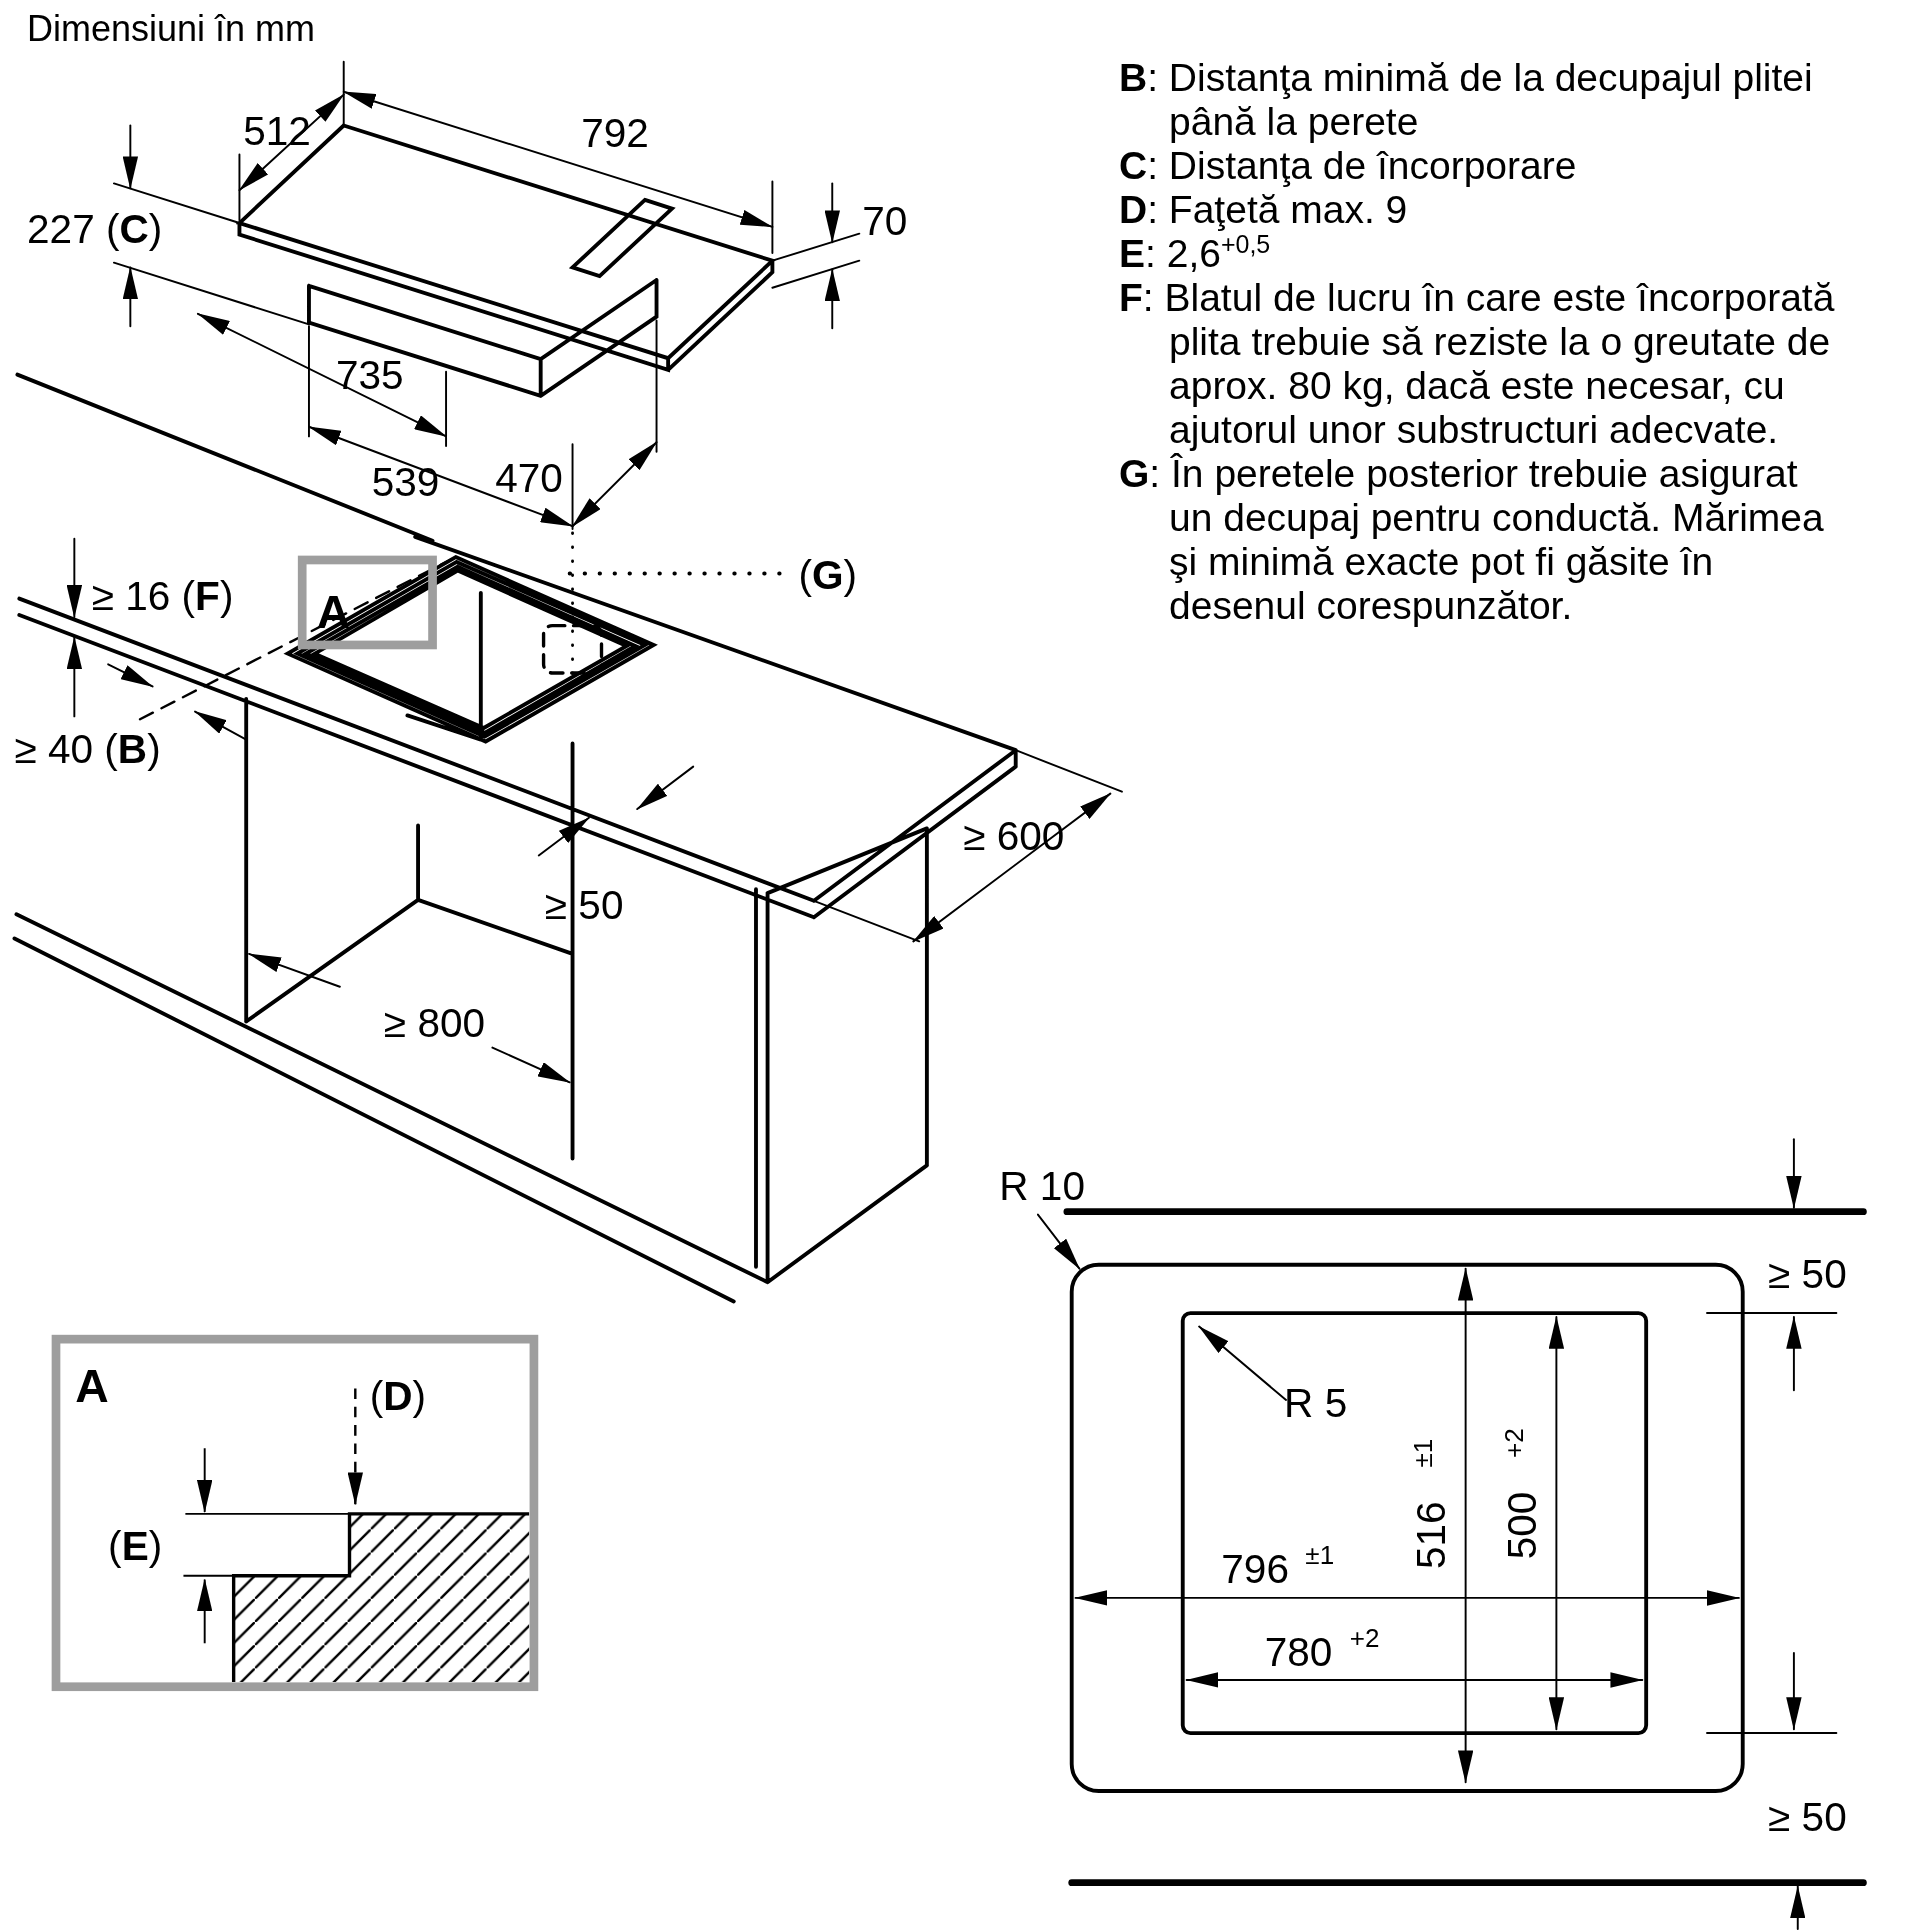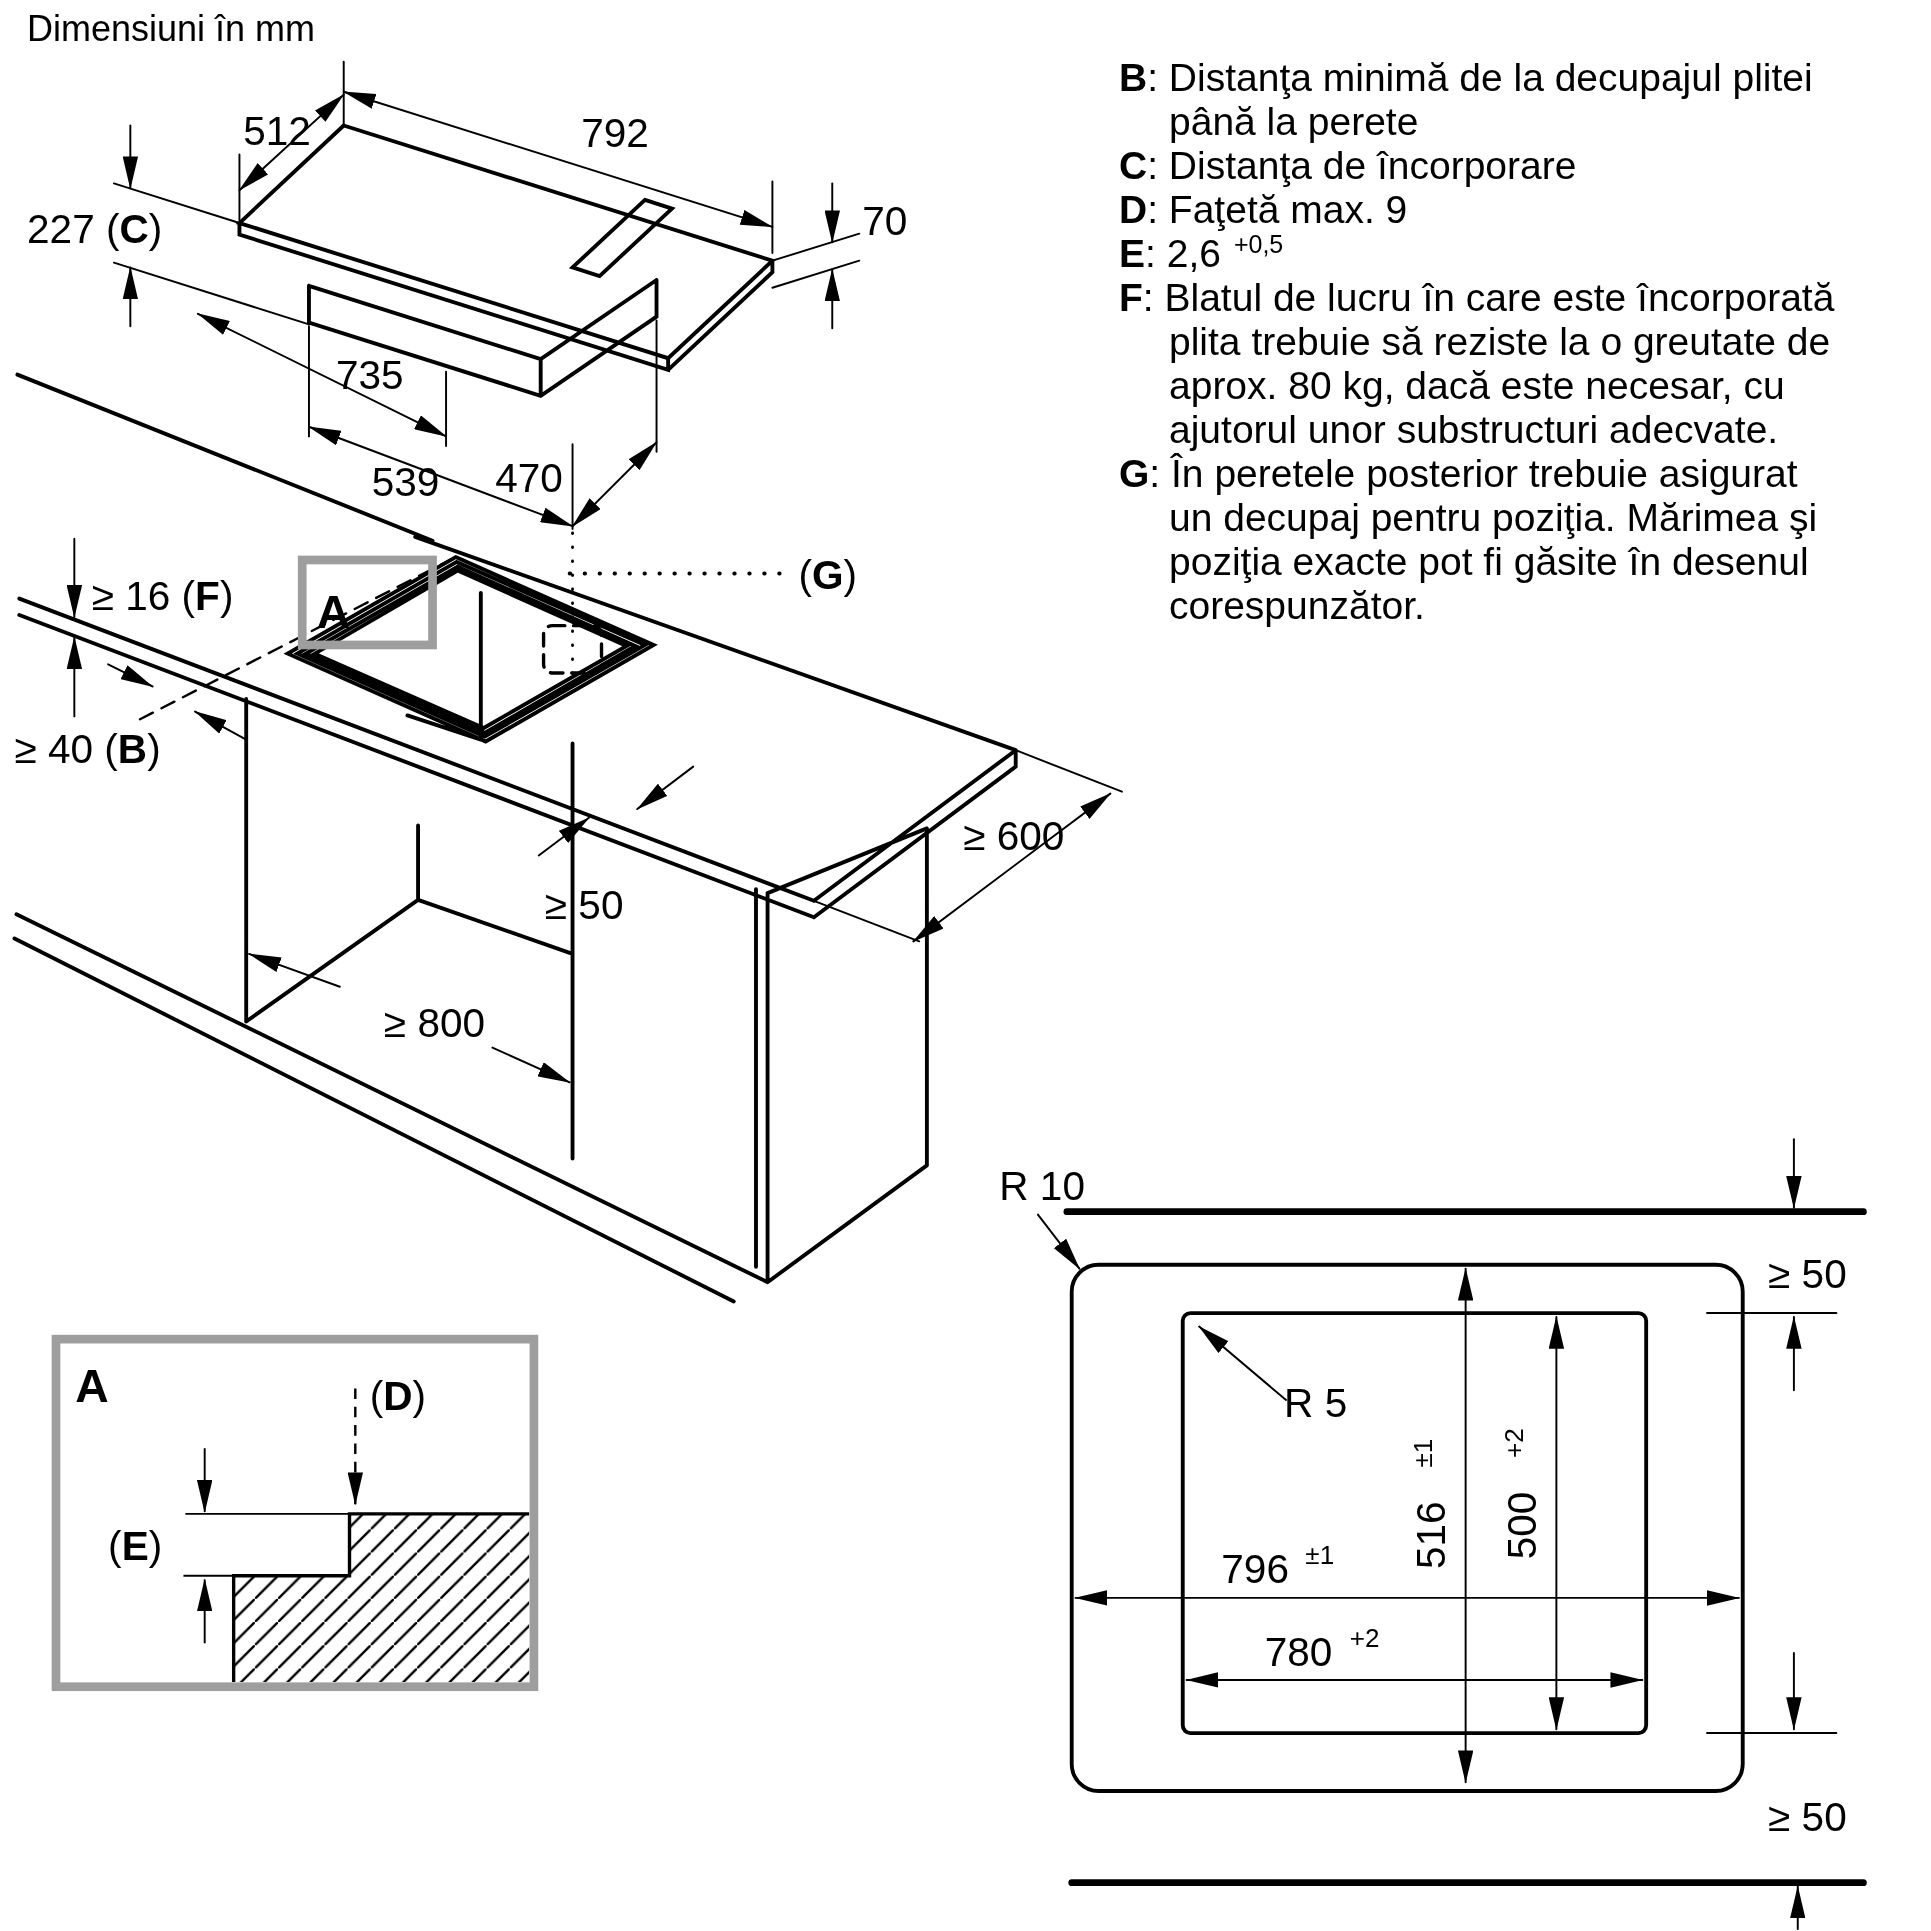--- a/index.html
+++ b/index.html
@@ -5,35 +5,35 @@
   html,body{margin:0;padding:0;background:#fff;}
   body{width:1931px;height:1931px;position:relative;font-family:"Liberation Sans",sans-serif;color:#000;}
   svg{position:absolute;left:0;top:0;}
   .lbl{font-size:42px;fill:#000;}
   .lblB{font-weight:bold;}
   .big{font-size:48px;font-weight:bold;}
   .sup{font-size:27px;}
   #legend{position:absolute;left:1119px;top:56px;width:719px;font-size:39px;line-height:44px;}
   #legend .li{padding-left:50px;text-indent:-50px;}
   #legend .k{font-weight:bold;}
-  #legend sup{font-size:25px;line-height:0;margin-left:13px;}
+  #legend sup{font-size:25px;line-height:0;}
   #title{position:absolute;left:27px;top:7.7px;font-size:36px;}
 </style>
 </head>
 <body>
 
 <div id="title">Dimensiuni în mm</div>
 
 <div id="legend">
   <div class="li"><span class="k">B</span><span>: </span><span>Distanţa minimă de la decupajul plitei până la perete</span></div>
   <div class="li"><span class="k">C</span><span>: </span><span>Distanţa de încorporare</span></div>
   <div class="li"><span class="k">D</span><span>: </span><span>Faţetă max. 9</span></div>
   <div class="li"><span class="k">E</span><span>: </span><span>2,6</span><sup>+0,5</sup></div>
   <div class="li"><span class="k">F</span><span>: </span><span>Blatul de lucru în care este încorporată plita trebuie să reziste la o greutate de aprox. 80 kg, dacă este necesar, cu ajutorul unor substructuri adecvate.</span></div>
-  <div class="li"><span class="k">G</span><span>: </span><span>În peretele posterior trebuie asigurat un decupaj pentru poziţia. Mărimea şi poziţia exacte pot fi găsite în desenul corespunzător.</span></div>
+  <div class="li"><span class="k">G</span><span>: </span><span>În peretele posterior trebuie asigurat un decupaj pentru conductă. Mărimea şi minimă exacte pot fi găsite în desenul corespunzător.</span></div>
 </div>
 
 <svg width="1931" height="1931" viewBox="0 0 2000 2000">
   <defs>
     <marker id="arr" markerUnits="userSpaceOnUse" markerWidth="34" markerHeight="16" refX="33" refY="8" orient="auto">
       <path d="M0,0 L34,8 L0,16 Z" fill="#000"></path>
     </marker>
     <marker id="arrS" markerUnits="userSpaceOnUse" markerWidth="34" markerHeight="16" refX="33" refY="8" orient="auto-start-reverse">
       <path d="M0,0 L34,8 L0,16 Z" fill="#000"></path>
     </marker>

